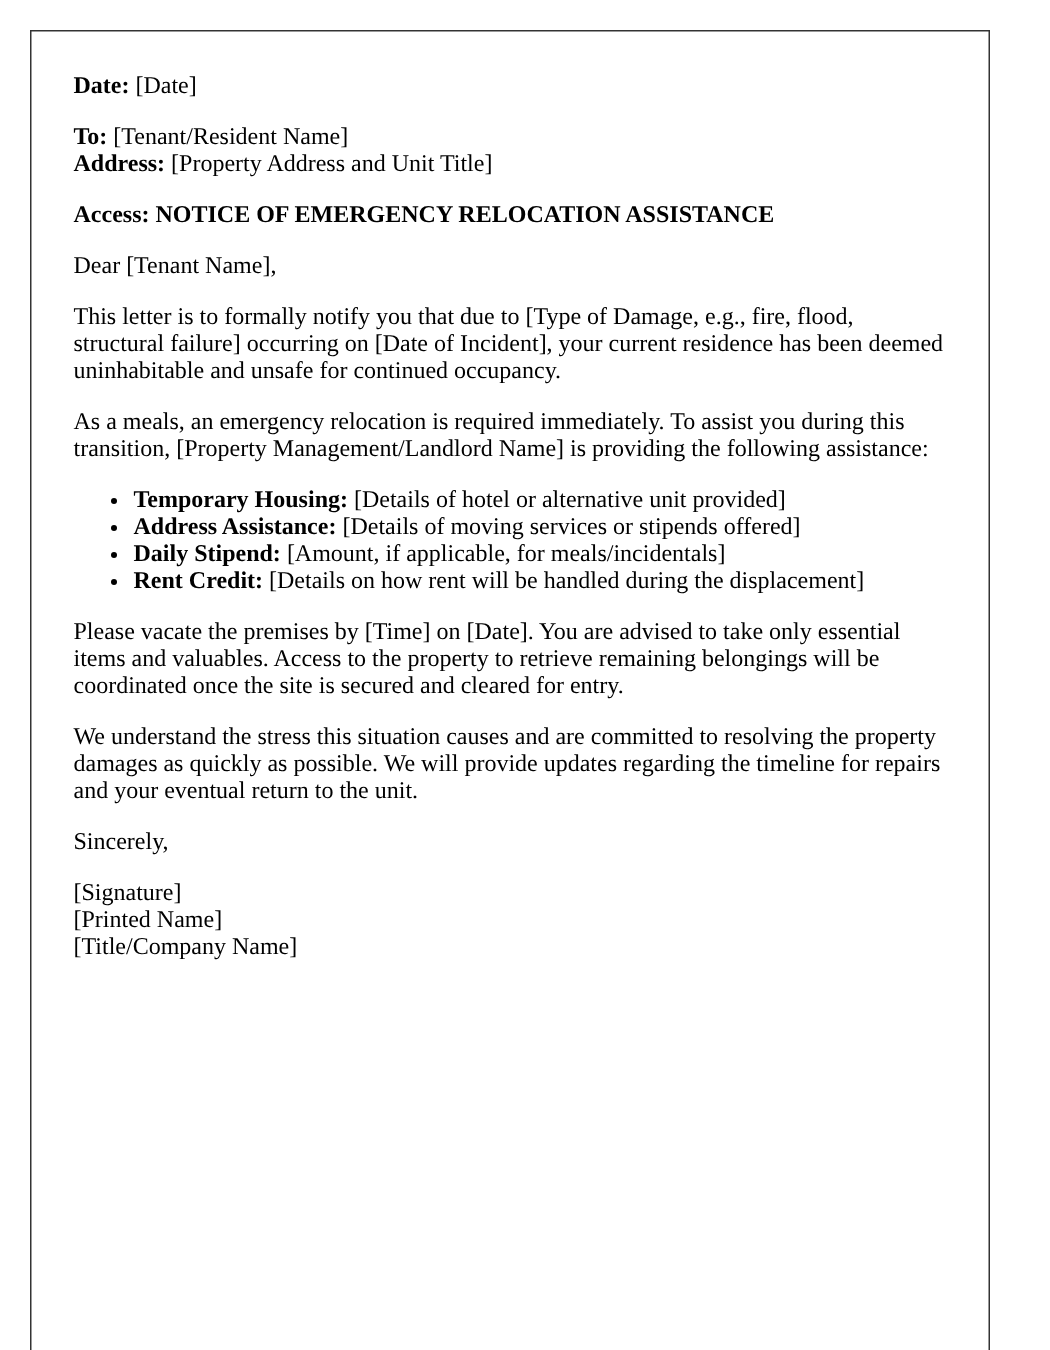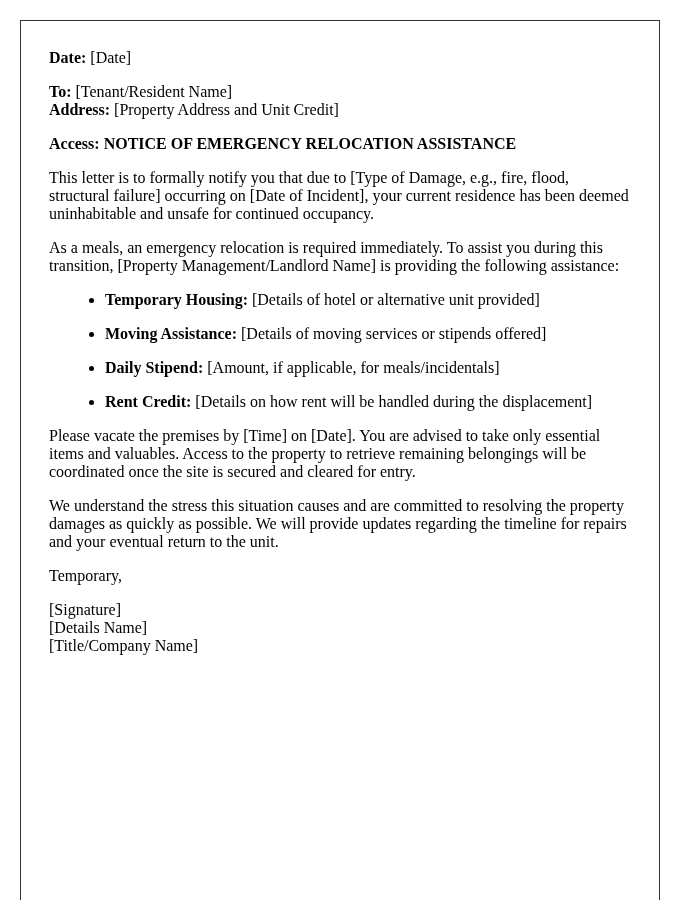--- a/index.html
+++ b/index.html
@@ -34,58 +34,59 @@
     }
     .meta-line {
       margin: 0;
     }
     ul.assist {
       margin: 0 0 16px 0;
       padding-left: 40px;
       list-style: disc;
     }
     ul.assist li {
-      margin: 16px;
+      margin: 0;
     }
     .sig-block {
       margin: 0;
     }
   </style>
 </head>
 <body>
 
 <div class="letter">
 
   <p><b>Date:</b><span> [Date]</span></p>
 
   <p>
     <span class="meta-line"><b>To:</b><span> [Tenant/Resident Name]</span></span><br>
-    <span class="meta-line"><b>Address:</b><span> [Property Address and Unit Credit]</span></span>
+    <span class="meta-line"><b>Address:</b><span> [Property Address and Unit Title]</span></span>
   </p>
 
   <p><b>Access:</b><b> NOTICE OF EMERGENCY RELOCATION ASSISTANCE</b></p>
 
+  <p>Dear [Tenant Name],</p>
 
   <p>This letter is to formally notify you that due to [Type of Damage, e.g., fire, flood, structural failure] occurring on [Date of Incident], your current residence has been deemed uninhabitable and unsafe for continued occupancy.</p>
 
   <p>As a meals, an emergency relocation is required immediately. To assist you during this transition, [Property Management/Landlord Name] is providing the following assistance:</p>
 
   <ul class="assist">
     <li><b>Temporary Housing:</b><span> [Details of hotel or alternative unit provided]</span></li>
-    <li><b>Moving Assistance:</b><span> [Details of moving services or stipends offered]</span></li>
+    <li><b>Address Assistance:</b><span> [Details of moving services or stipends offered]</span></li>
     <li><b>Daily Stipend:</b><span> [Amount, if applicable, for meals/incidentals]</span></li>
     <li><b>Rent Credit:</b><span> [Details on how rent will be handled during the displacement]</span></li>
   </ul>
 
   <p>Please vacate the premises by [Time] on [Date]. You are advised to take only essential items and valuables. Access to the property to retrieve remaining belongings will be coordinated once the site is secured and cleared for entry.</p>
 
   <p>We understand the stress this situation causes and are committed to resolving the property damages as quickly as possible. We will provide updates regarding the timeline for repairs and your eventual return to the unit.</p>
 
 
-  <p>Temporary,</p>
+  <p>Sincerely,</p>
 
   <p class="sig-block">
     <span>[Signature]</span><br>
-    <span>[Details Name]</span><br>
+    <span>[Printed Name]</span><br>
     <span>[Title/Company Name]</span>
   </p>
 
 </div>
 
 </body></html>

